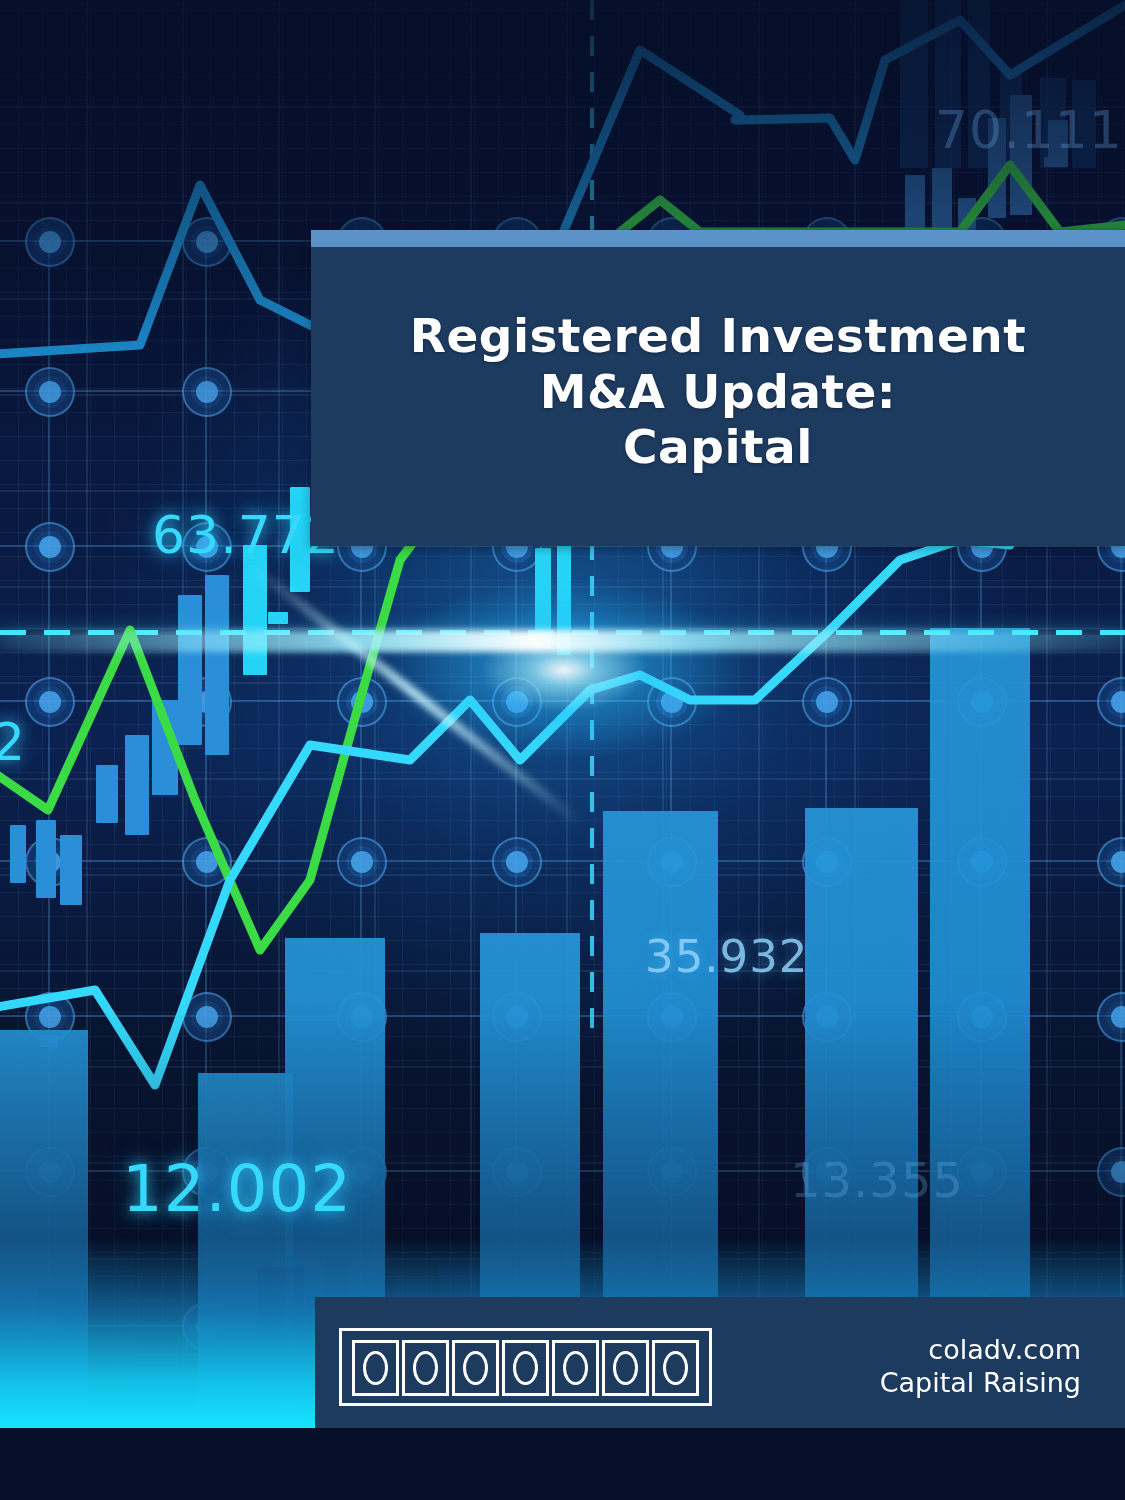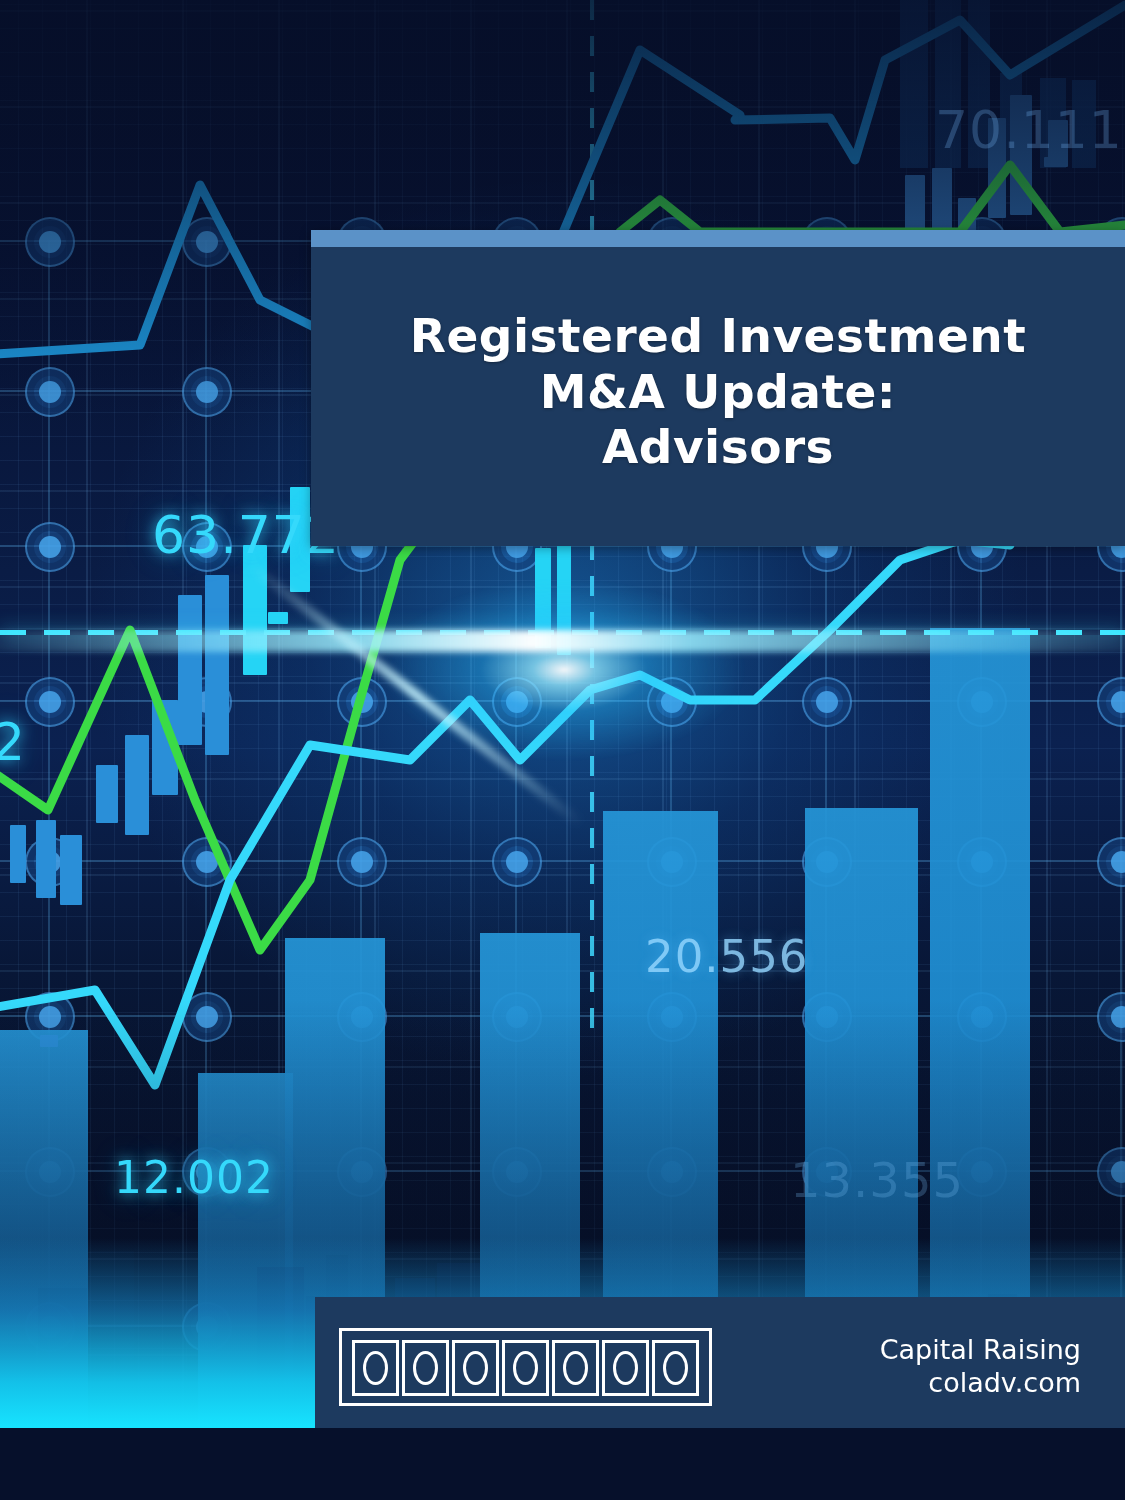--- a/index.html
+++ b/index.html
@@ -405,22 +405,22 @@
   <div class="flare"></div>
   <div class="flare-streak"></div>
   <div class="flare-diag"></div>
 
   <div class="layer grid-mask"></div>
 
   <div id="nums">
       <div class="num num-dim" style="left: 935px; top: 100px; font-size: 52px;">70.111</div>
       <div class="num num-cyan" style="left: 152px; top: 505px; font-size: 52px;">63.772</div>
       <div class="num num-cyan" style="left: -8px; top: 712px; font-size: 52px;">2</div>
-      <div class="num num-soft" style="left: 645px; top: 930px; font-size: 45px;">20.556</div>
-      <div class="num num-cyan" style="left: 114px; top: 1152px; font-size: 44px;">12.002</div>
+      <div class="num num-soft" style="left: 645px; top: 930px; font-size: 45px;">35.932</div>
+      <div class="num num-cyan" style="left: 122px; top: 1152px; font-size: 64px;">12.002</div>
       <div class="num num-dim2" style="left: 790px; top: 1152px; font-size: 48px;">13.355</div>
     </div>
 
   <div class="bottom-bars" id="bottombars">
       <div class="bb" style="left: 0px; width: 36px; height: 84px; opacity: 0.42;"></div>
       <div class="bb" style="left: 38px; width: 49px; height: 140px; opacity: 0.42;"></div>
       <div class="bb" style="left: 89px; width: 45px; height: 177px; opacity: 0.21;"></div>
       <div class="bb" style="left: 136px; width: 49px; height: 71px; opacity: 0.27;"></div>
       <div class="bb" style="left: 187px; width: 49px; height: 48px; opacity: 0.35;"></div>
       <div class="bb" style="left: 238px; width: 17px; height: 50px; opacity: 0.48;"></div>
@@ -449,21 +449,21 @@
       <div class="bb" style="left: 1062px; width: 42px; height: 104px; opacity: 0.35;"></div>
       <div class="bb" style="left: 1106px; width: 33px; height: 78px; opacity: 0.31;"></div>
     </div>
   <div class="bottom-glow"></div>
 
   <div class="title-card">
     <div class="title-topbar"></div>
     <div class="title-body">
       <div class="title-line">Registered Investment</div>
       <div class="title-line">M&amp;A Update:</div>
-      <div class="title-line">Advisors</div>
+      <div class="title-line">Capital</div>
     </div>
   </div>
 
   <div class="footer-card">
     <div class="logo-box">
       <div class="logo-cols" id="logocols">
           <div class="logo-col">
             <span></span>
           </div>
           <div class="logo-col">
@@ -480,18 +480,18 @@
           </div>
           <div class="logo-col">
             <span></span>
           </div>
           <div class="logo-col">
             <span></span>
           </div>
         </div>
     </div>
     <div class="footer-tag">
+      <div>coladv.com</div>
       <div>Capital Raising</div>
-      <div>coladv.com</div>
     </div>
   </div>
 
 </div>
 
 </body></html>

